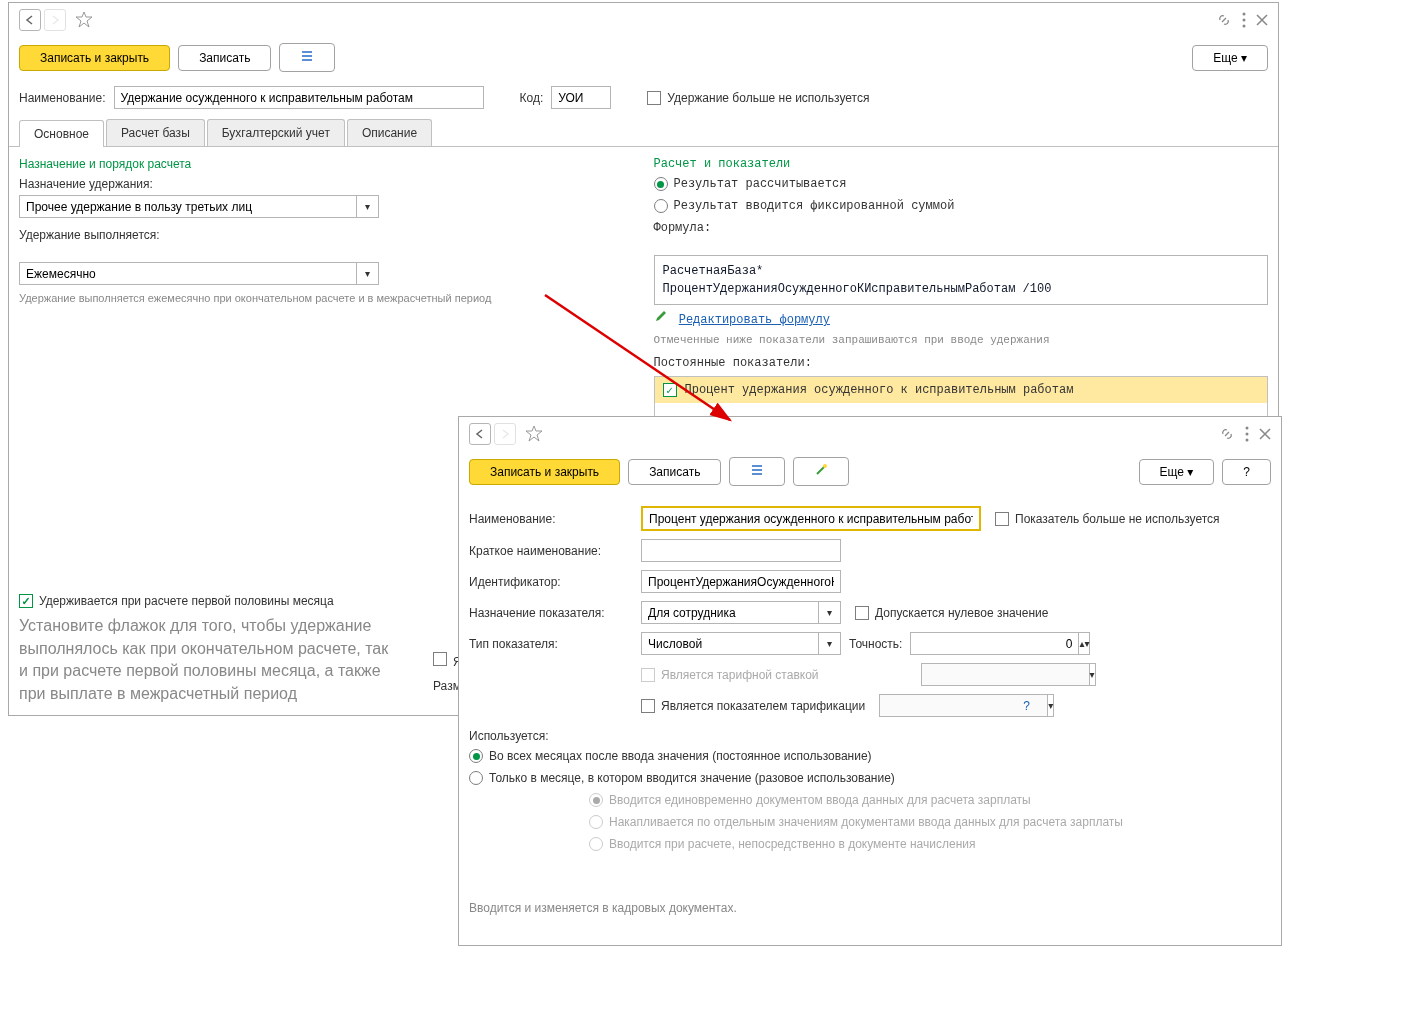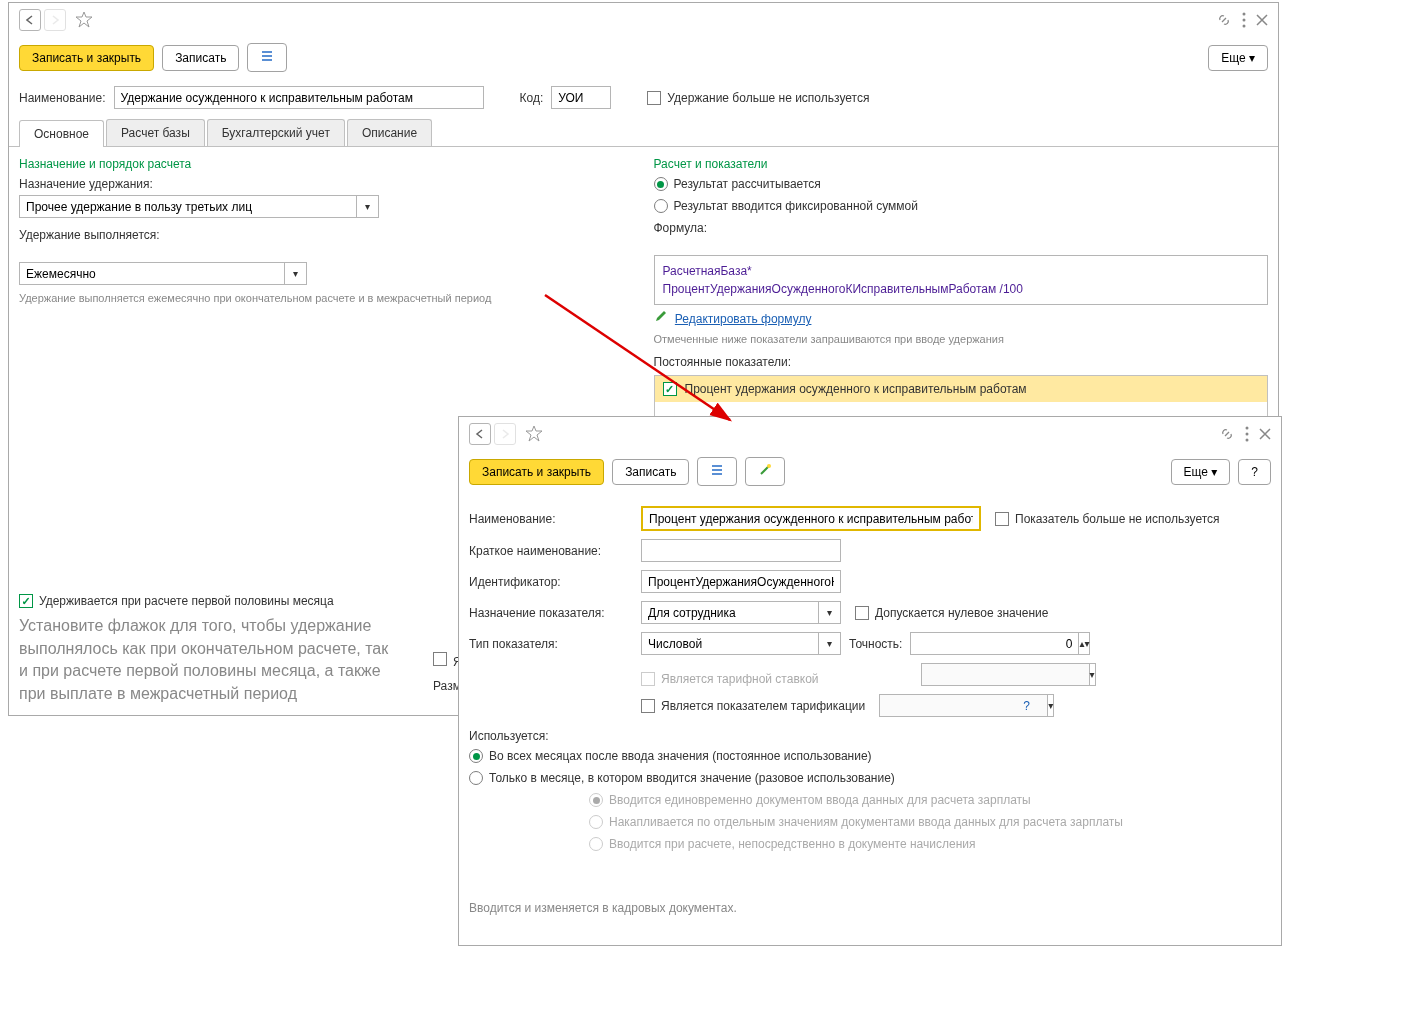--- a/index.html
+++ b/index.html
@@ -8,49 +8,49 @@
 .win1 { left: 8px; top: 2px; width: 1271px; height: 714px; }
 .win2 { left: 458px; top: 416px; width: 824px; height: 530px; }
 .titlebar { display: flex; align-items: center; padding: 6px 10px; border-bottom: 0; }
 .nav-btn { width: 22px; height: 22px; border: 1px solid #b5b5b5; background: #fff; display: inline-flex; align-items: center; justify-content: center; border-radius: 3px; margin-right: 3px; cursor: pointer; }
 .nav-btn.disabled { opacity: 0.4; }
 .star-icon { width: 18px; height: 18px; margin: 0 6px; }
 .title-text { font-size: 19px; color: #333; }
 .title-right { margin-left: auto; display: flex; gap: 10px; align-items: center; }
 .icon-btn { cursor: pointer; display: inline-flex; align-items: center; justify-content: center; }
 .toolbar { display: flex; align-items: center; padding: 6px 10px 10px 10px; gap: 8px; }
-.btn { border: 1px solid #a2a2a2; background: #fff; padding: 5px 12px; border-radius: 4px; cursor: pointer; font-size: 12px; }
+.btn { border: 1px solid #a2a2a2; background: #fff; padding: 5px 20px; border-radius: 4px; cursor: pointer; font-size: 12px; }
 .btn-yellow { background: #ffd936; border-color: #c9a800; }
 .btn-menu::after { content: " ▾"; }
 .form-row { display: flex; align-items: center; padding: 4px 10px; gap: 8px; }
 .label { color: #333; }
 .input { border: 1px solid #b5b5b5; padding: 3px 6px; font-size: 12px; height: 23px; }
 .input-wide { width: 370px; }
 .checkbox-wrap { display: inline-flex; align-items: center; gap: 6px; }
 .chk { width: 14px; height: 14px; border: 1px solid #7d7d7d; background: #fff; display: inline-flex; align-items: center; justify-content: center; }
 .chk.checked { border-color: #009646; }
 .chk.checked::after { content: "✓"; color: #009646; font-size: 11px; font-weight: bold; }
 .chk.disabled { border-color: #ccc; }
 .tabs { display: flex; padding-left: 10px; border-bottom: 1px solid #c0c0c0; margin-top: 6px; }
 .tab { padding: 6px 14px; border: 1px solid #c0c0c0; border-bottom: none; background: #eee; cursor: pointer; margin-right: 2px; border-radius: 3px 3px 0 0; }
 .tab.active { background: #fff; position: relative; top: 1px; }
 .content { display: flex; padding: 10px; gap: 20px; }
 .col-left { width: 50%; }
-.col-right { width: 50%; }
+.col-right { width: 50%; font-family: Liberation Mono, monospace; }
 .section-title { color: #009646; font-size: 12px; margin-bottom: 6px; }
 .hint-text { color: #888; font-size: 11px; margin-top: 6px; line-height: 1.4; }
 .select-wrap { display: flex; }
 .select-input { flex: 1; }
 .select-btn { width: 22px; height: 23px; border: 1px solid #b5b5b5; border-left: none; background: #fff; display: flex; align-items: center; justify-content: center; font-size: 10px; cursor: pointer; }
 .radio-wrap { display: flex; align-items: center; gap: 6px; margin-bottom: 8px; }
 .radio { width: 14px; height: 14px; border: 1px solid #7d7d7d; border-radius: 50%; display: inline-flex; align-items: center; justify-content: center; }
 .radio.selected::after { content: ""; width: 7px; height: 7px; border-radius: 50%; background: #009646; }
 .radio.sel-grey::after { background: #aaa; }
 .radio.disabled { border-color: #ccc; }
-.formula-box { border: 1px solid #b5b5b5; padding: 6px 8px; font-size: 12px; line-height: 1.5; color: #4c1d95; background: #fff; }
+.formula-box { border: 1px solid #b5b5b5; padding: 6px 8px; font-size: 12px; line-height: 1.5; color: #0f172a; background: #fff; }
 .edit-link { color: #1a5fb4; text-decoration: underline; cursor: pointer; }
 .pencil-icon { width: 14px; height: 14px; margin-right: 4px; }
 .highlight-panel { border: 1px solid #c0c0c0; background: #fff; margin-top: 6px; }
 .highlight-row { background: #ffe9a1; padding: 6px 8px; display: flex; align-items: center; gap: 8px; }
 .footer-area { position: absolute; bottom: 10px; left: 10px; right: 10px; }
 .footer-note { color: #888; font-size: 16px; line-height: 1.4; margin-top: 7px; }
 .partial-label { position: absolute; left: 414px; font-size: 12px; color: #333; }
 .arrow-svg { position: absolute; left: 540px; top: 290px; pointer-events: none; z-index: 5; }
 .win2 .content2 { padding: 10px; }
 .form-grid { display: grid; grid-template-columns: 160px 1fr; gap: 8px 12px; align-items: center; }
@@ -129,21 +129,21 @@
   </div>
   <div class="content">
     <div class="col-left">
       <div class="section-title">Назначение и порядок расчета</div>
       <div style="margin-bottom:4px">Назначение удержания:</div>
       <div class="select-wrap" style="width:360px; margin-bottom:10px">
         <input class="input select-input" value="Прочее удержание в пользу третьих лиц" style="">
         <span class="select-btn">▾</span>
       </div>
       <div style="margin-bottom:20px">Удержание выполняется:</div>
-      <div class="select-wrap" style="width:288px">
+      <div class="select-wrap" style="width:360px">
         <input class="input select-input" value="Ежемесячно" style="">
         <span class="select-btn">▾</span>
       </div>
       <div class="hint-text">Удержание выполняется ежемесячно при окончательном расчете и в межрасчетный период</div>
     </div>
     <div class="col-right">
       <div class="section-title">Расчет и показатели</div>
       <div class="radio-wrap">
           <span class="radio selected"></span>
           <span>Результат рассчитывается</span>
@@ -276,21 +276,21 @@
             <input class="input select-input" value="Числовой" style="">
             <span class="select-btn">▾</span>
           </div>
         <span>Точность:</span>
         <div class="select-wrap" style="width:50px">
             <input class="input select-input" style="text-align: right;" value="0">
             <span class="select-btn">▴▾</span>
           </div>
       </div>
       <span></span>
-      <div style="display:flex;align-items:flex-end;gap:16px">
+      <div style="display:flex;align-items:center;gap:16px">
         <span class="checkbox-wrap disabled-text">
             <span class="chk disabled"></span>
             <span>Является тарифной ставкой</span>
           </span>
         <span style="width:70px"></span>
         <div class="select-wrap" style="width:130px">
             <input class="input select-input" disabled="" style="">
             <span class="select-btn">▾</span>
           </div>
       </div>

